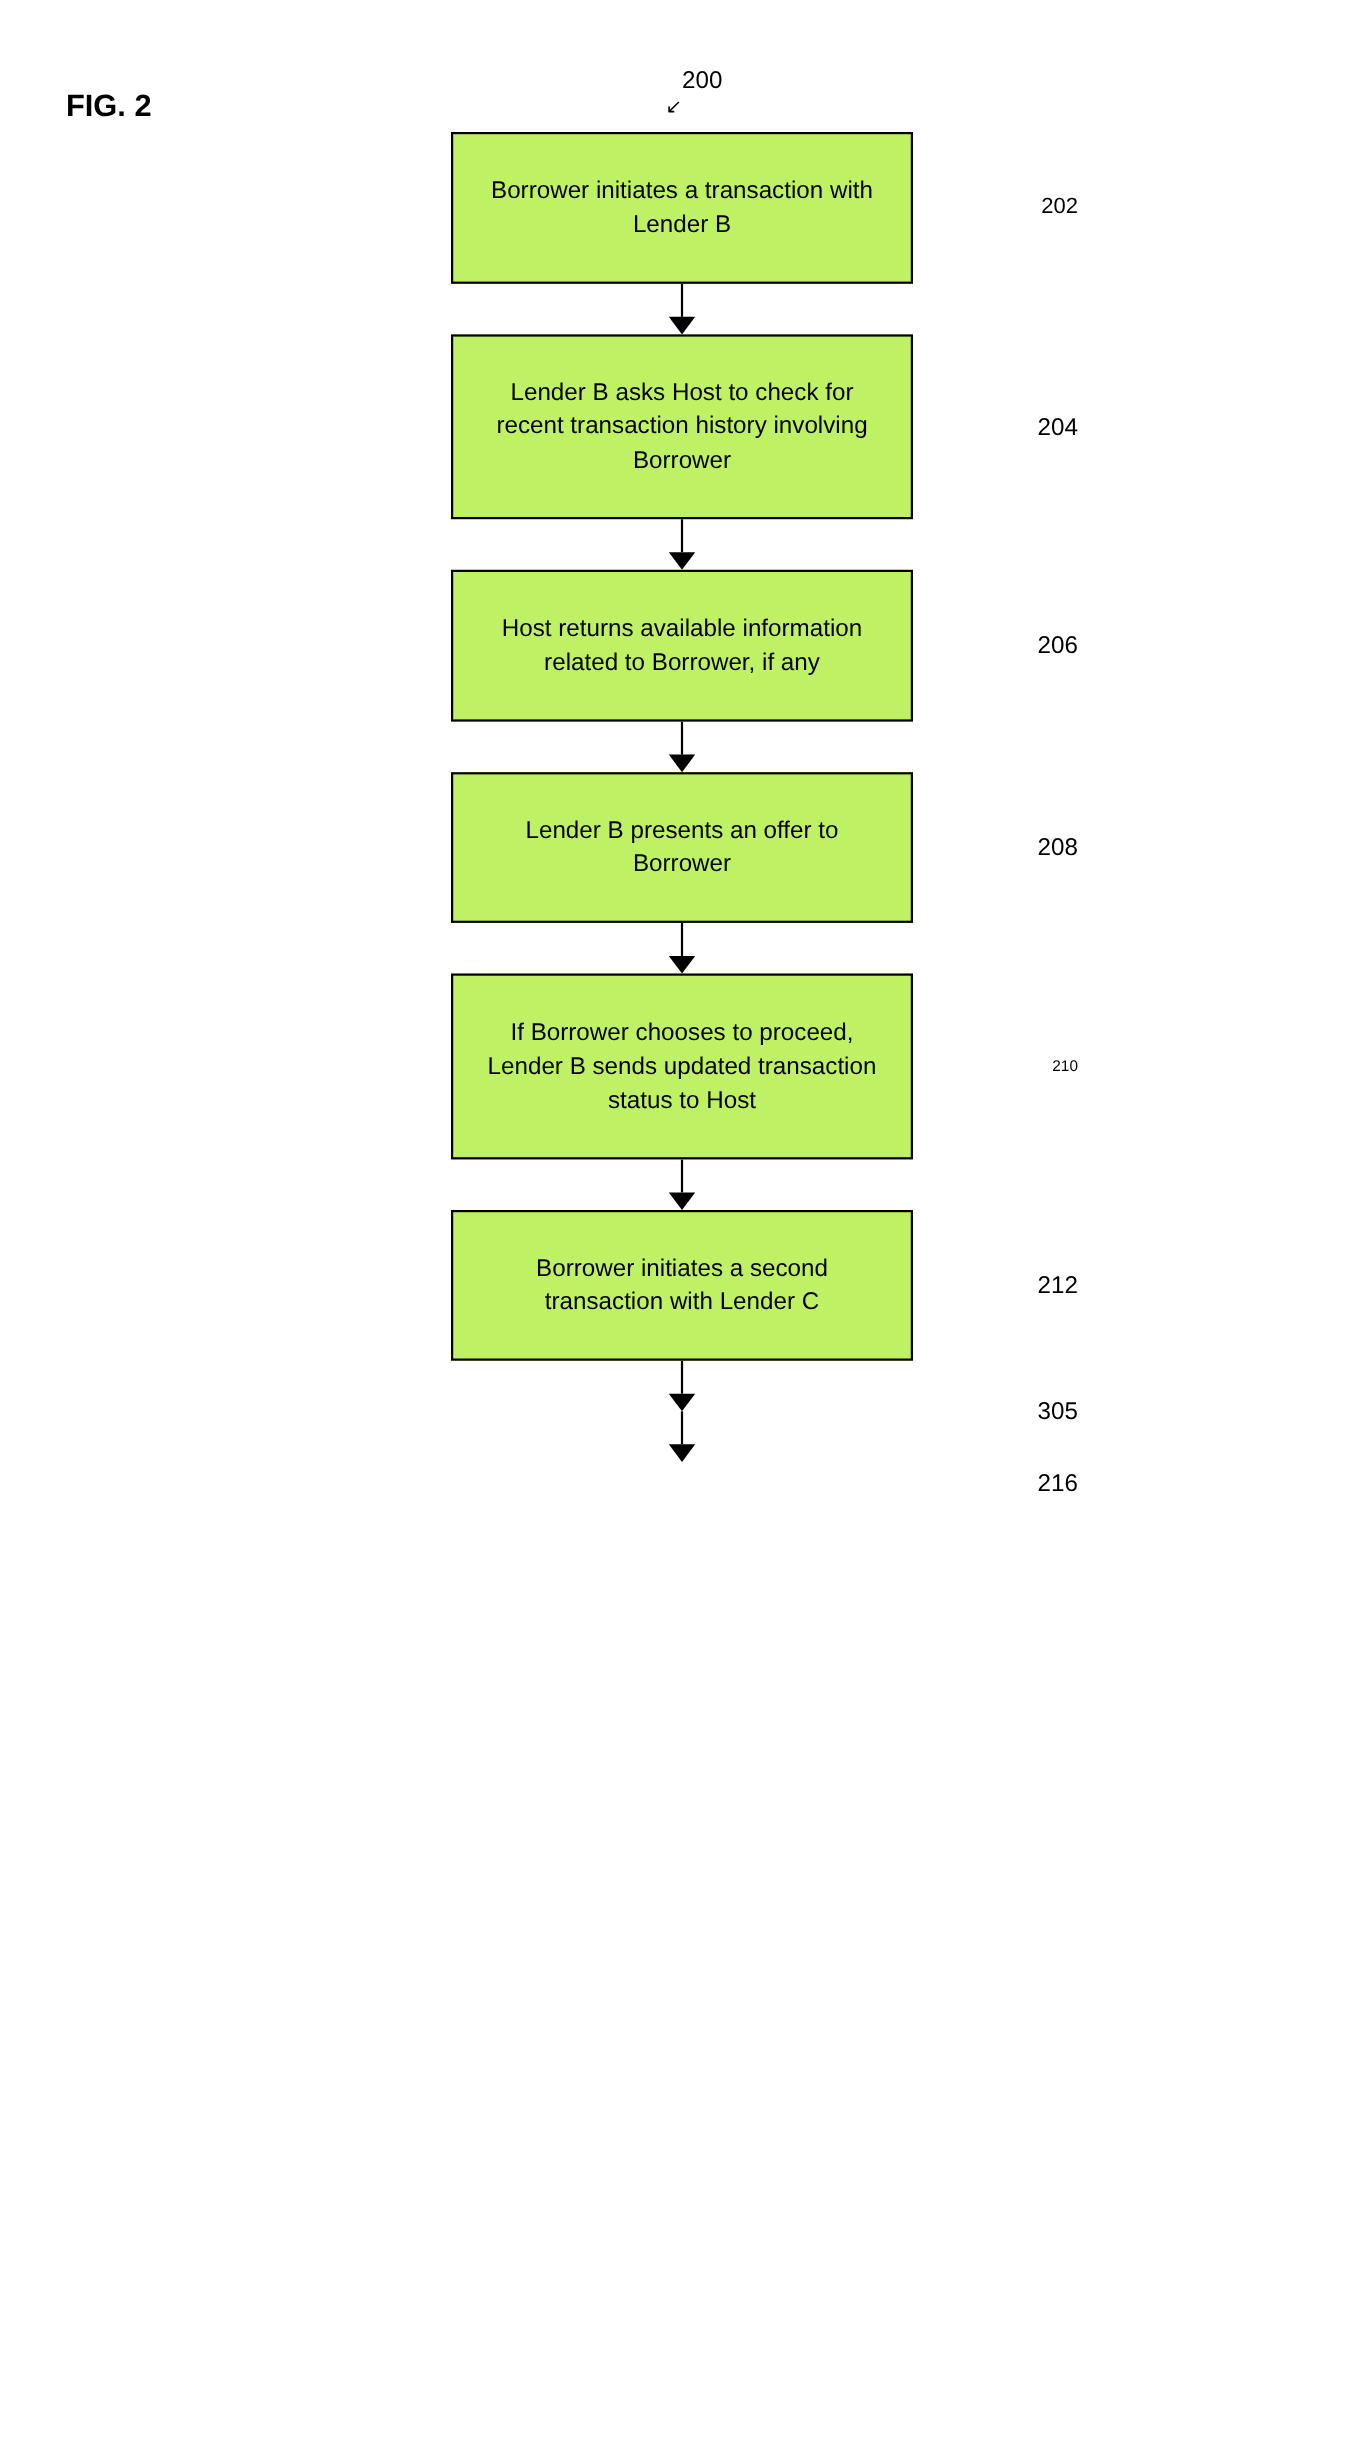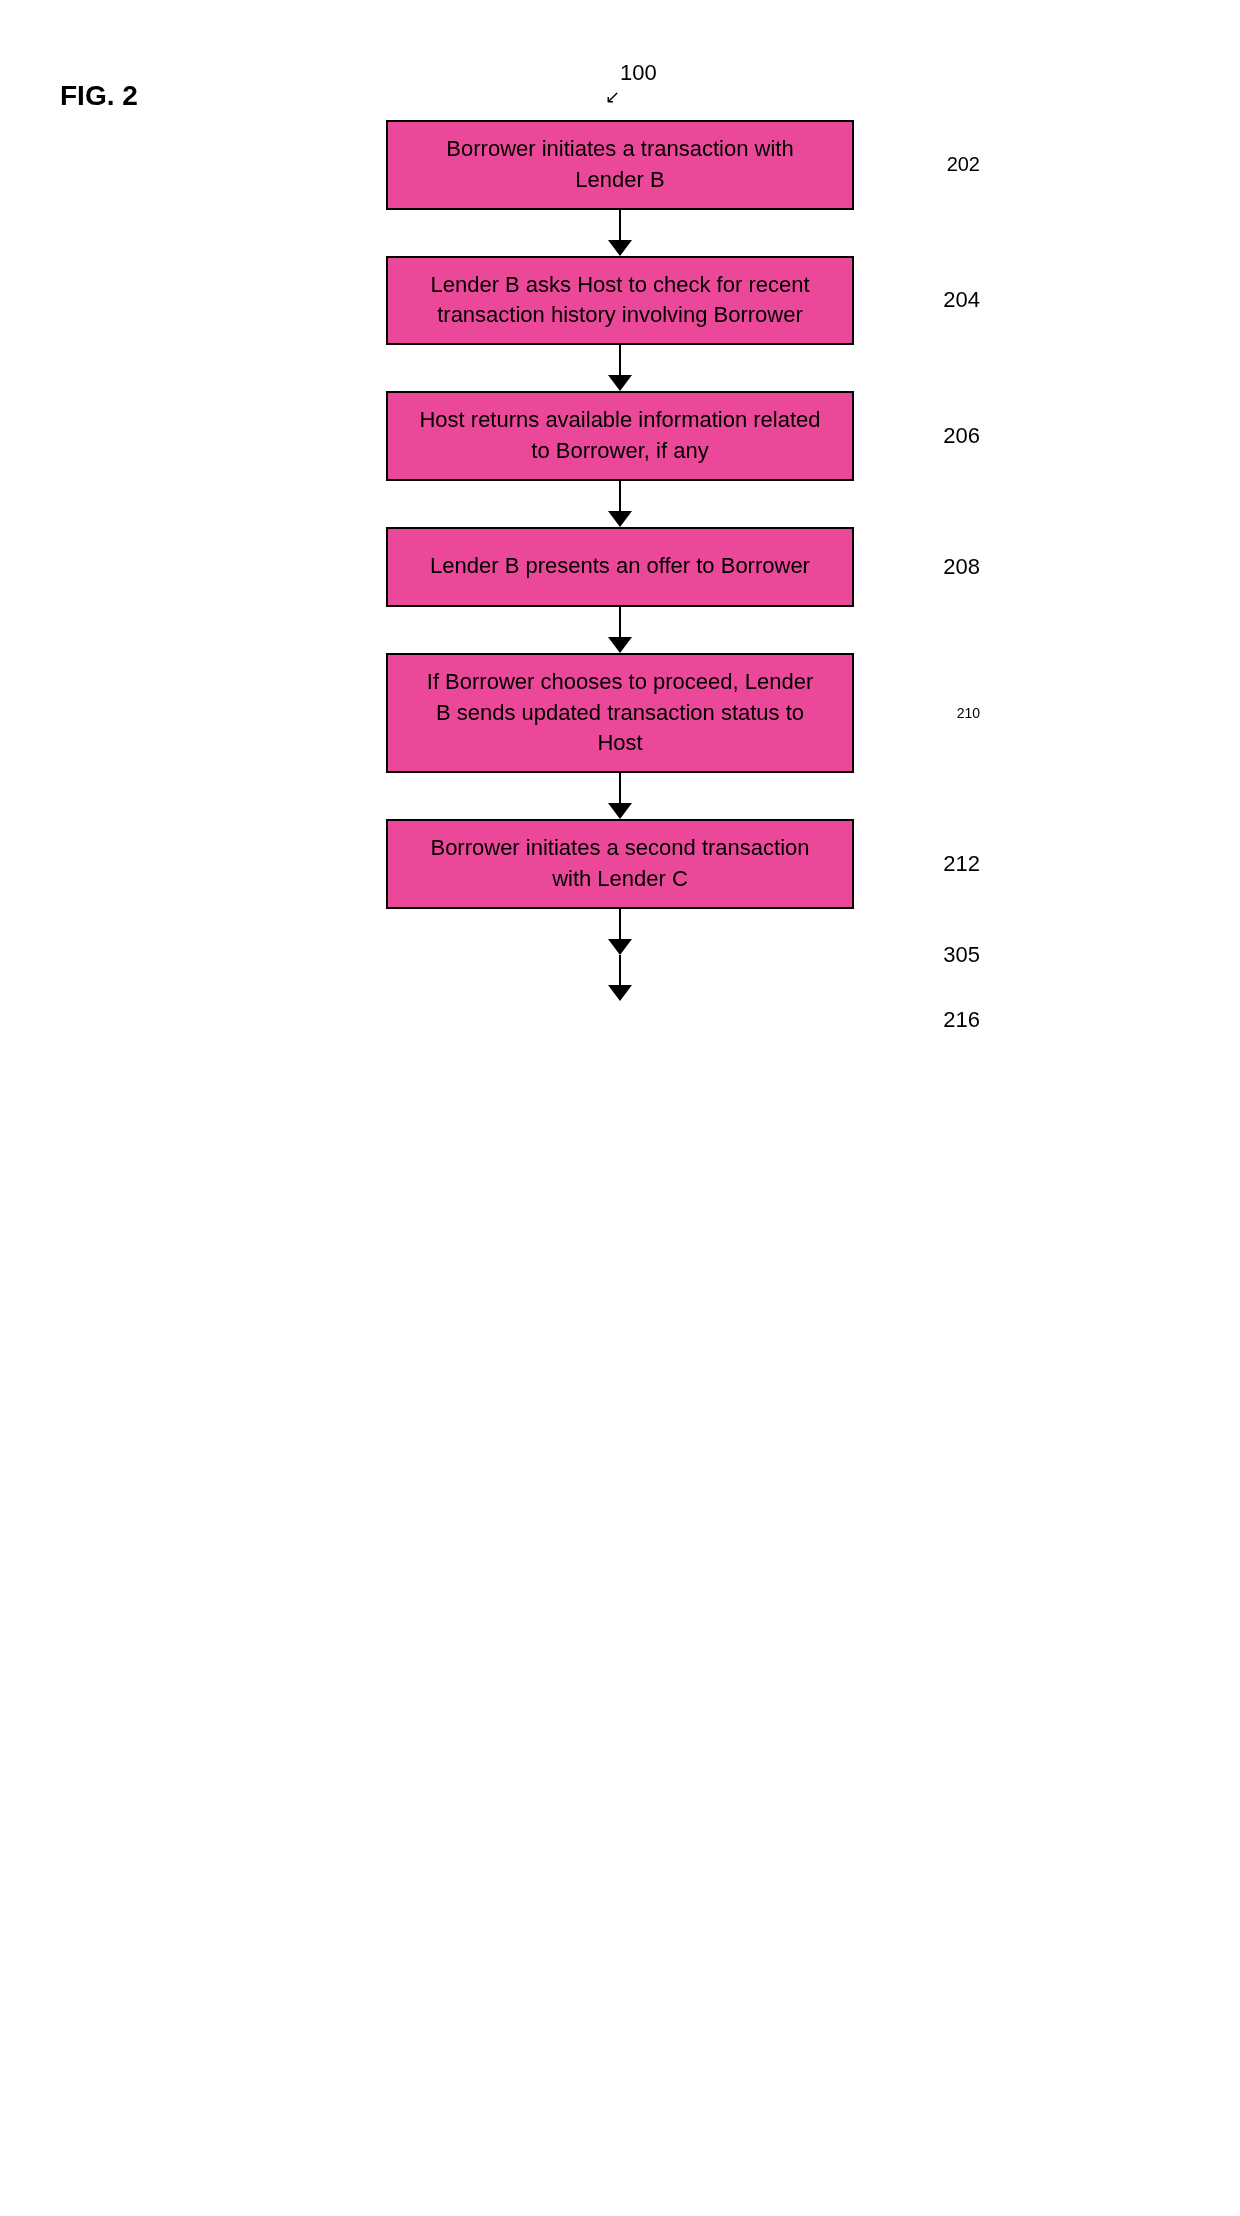--- a/index.html
+++ b/index.html
@@ -30,26 +30,26 @@
       display: flex;
       flex-direction: row;
       align-items: center;
       width: 100%;
       justify-content: center;
       position: relative;
     }
 
     .step-box {
       border: 2px solid #000;
-      padding: 12px 30px;
+      padding: 36px 30px;
       text-align: center;
       font-size: 22px;
       line-height: 1.4;
-      background: #ec4899;
-      width: 468px;
+      background: #bef264;
+      width: 420px;
       min-height: 80px;
       display: flex;
       align-items: center;
       justify-content: center;
     }
 
     .arrow-down {
       width: 0;
       height: 0;
       border-left: 12px solid transparent;
@@ -75,21 +75,21 @@
 </head>
 <body>
 
 <div class="figure-label">
   <span>FIG. 2</span>
 </div>
 
 <div style="position: absolute; top: 60px; left: 0; width: 1240px; display: flex; flex-direction: column; align-items: center;">
 
   <div style="position: relative; width: 700px; margin-bottom: 10px; margin-left: 80px;">
-    <span style="position: absolute; left: 310px; top: 0; font-size: 22px; font-family: Arial, sans-serif;">100</span>
+    <span style="position: absolute; left: 310px; top: 0; font-size: 22px; font-family: Arial, sans-serif;">200</span>
     <div style="position: absolute; left: 295px; top: 26px; font-size: 18px; font-family: Arial, sans-serif;">↙</div>
   </div>
 
   <div style="margin-top: 50px; display: flex; flex-direction: column; align-items: center; width: 800px;">
 
     <div class="step-row" style="position: relative; display: flex; align-items: center; justify-content: center; width: 100%;">
       <div class="step-box">
         <span>Borrower initiates a transaction with Lender B</span>
       </div>
       <span style="position: absolute; right: 40px; font-size: 20px; font-family: Arial, sans-serif;">202</span>

